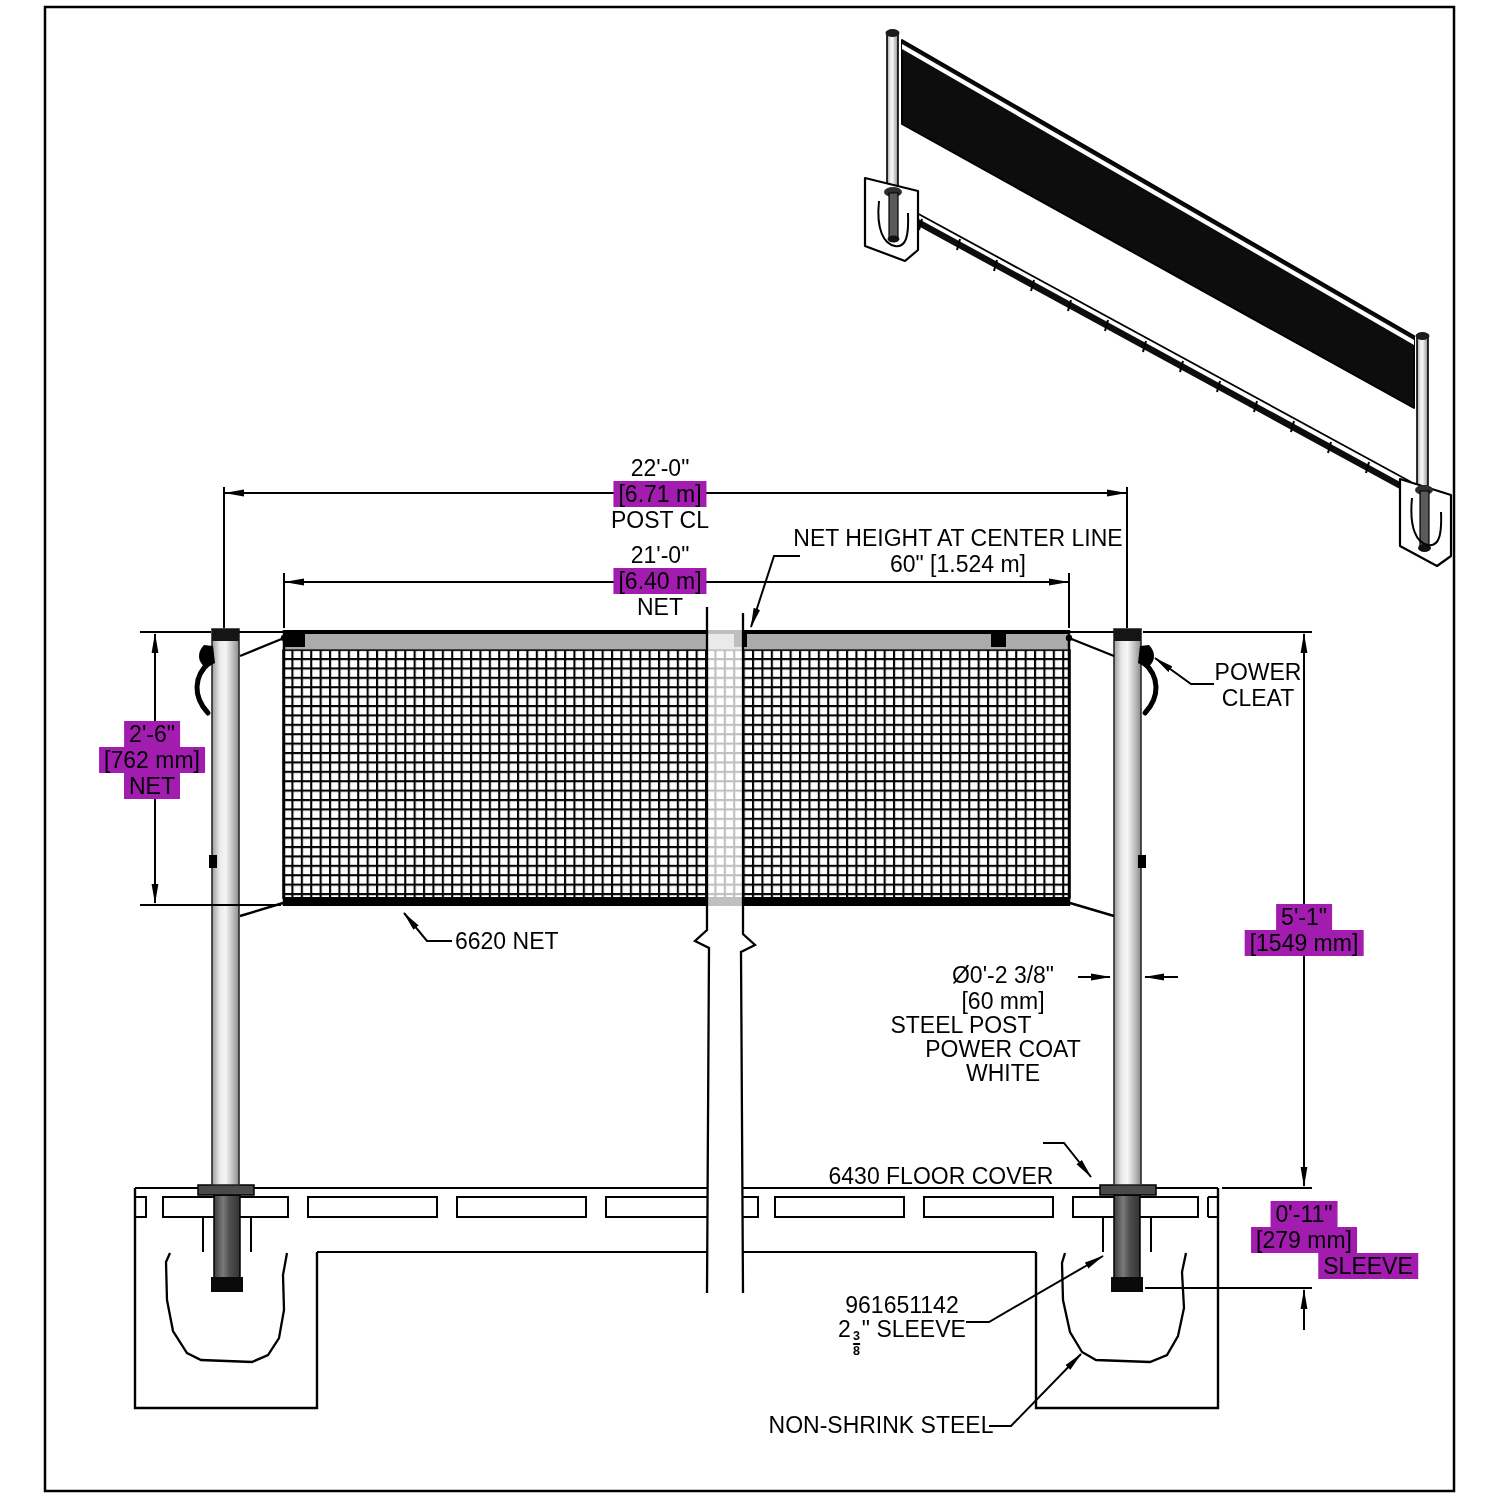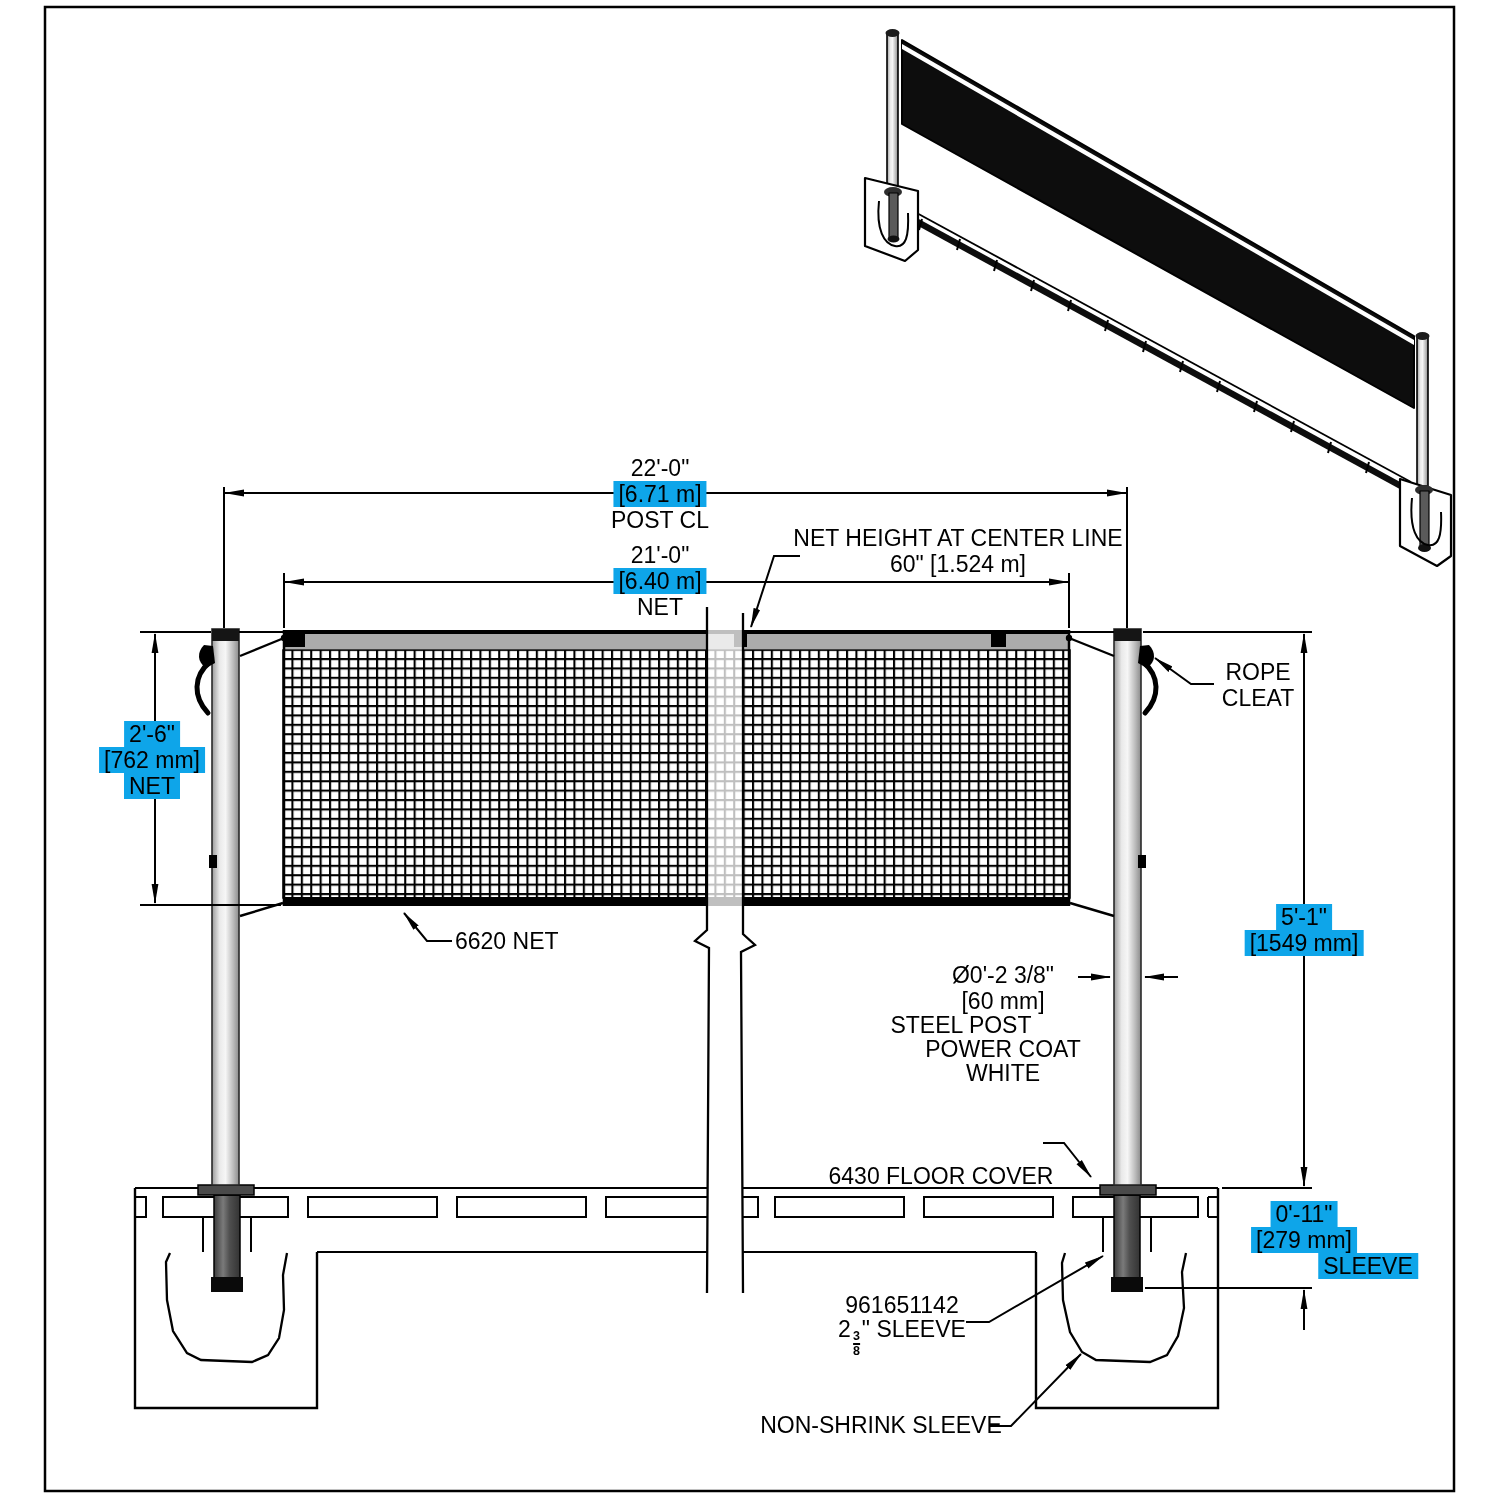--- a/index.html
+++ b/index.html
@@ -2,21 +2,21 @@
 <html><head>
 <meta charset="utf-8">
 <style>
   html,body{margin:0;padding:0;background:#fff;}
   #stage{position:relative;width:1500px;height:1500px;background:#fff;overflow:hidden;
          font-family:"Liberation Sans", sans-serif;color:#000;}
   #linework{position:absolute;left:0;top:0;}
   .lbl{position:absolute;font-size:23px;line-height:26px;white-space:nowrap;
        transform:translateX(-50%);text-align:center;color:#000;}
   .lbl.left{transform:none;text-align:right;}
-  .lbl.bg{background:#0ea5e9;padding:0 5px;}
+  .lbl.bg{background:#a21caf;padding:0 5px;}
   .frac{display:inline-flex;flex-direction:column;align-items:center;font-size:12.5px;
         line-height:1.05;vertical-align:-3px;margin:0 2px;font-weight:bold;}
   .frac .bar{width:100%;height:1.5px;background:#000;}
 </style>
 </head>
 <body>
 
 <div id="stage">
 
 <svg id="linework" width="1500" height="1500" viewBox="0 0 1500 1500">
@@ -185,21 +185,21 @@
 <div class="lbl" style="left:958px;top:551px">60" [1.524 m]</div>
 
 <div class="lbl" style="left:660px;top:542px">21'-0"</div>
 <div class="lbl bg" style="left:660px;top:568px">[6.40 m]</div>
 <div class="lbl" style="left:660px;top:594px">NET</div>
 
 <div class="lbl bg" style="left:152px;top:721px">2'-6"</div>
 <div class="lbl bg" style="left:152px;top:747px">[762 mm]</div>
 <div class="lbl bg" style="left:152px;top:773px">NET</div>
 
-<div class="lbl" style="left:1258px;top:659px">ROPE</div>
+<div class="lbl" style="left:1258px;top:659px">POWER</div>
 <div class="lbl" style="left:1258px;top:685px">CLEAT</div>
 
 <div class="lbl left" style="left:455px;top:928px">6620 NET</div>
 
 <div class="lbl" style="left:1003px;top:962px">Ø0'-2 3/8"</div>
 <div class="lbl" style="left:1003px;top:988px">[60 mm]</div>
 <div class="lbl" style="left:961px;top:1012px">STEEL POST</div>
 <div class="lbl" style="left:1003px;top:1036px">POWER COAT</div>
 <div class="lbl" style="left:1003px;top:1060px">WHITE</div>
 
@@ -212,15 +212,15 @@
 <div class="lbl bg" style="left:1304px;top:1227px">[279 mm]</div>
 <div class="lbl bg" style="left:1368px;top:1253px">SLEEVE</div>
 
 <div class="lbl" style="left:902px;top:1292px">961651142</div>
 <div class="lbl" style="left:902px;top:1316px"><span>2</span><span class="frac">
         <span>3</span>
         <span class="bar"></span>
         <span>8</span>
       </span><span>" SLEEVE</span></div>
 
-<div class="lbl" style="left:881px;top:1412px">NON-SHRINK SLEEVE</div>
+<div class="lbl" style="left:881px;top:1412px">NON-SHRINK STEEL</div>
 
 </div>
 
 </body></html>

